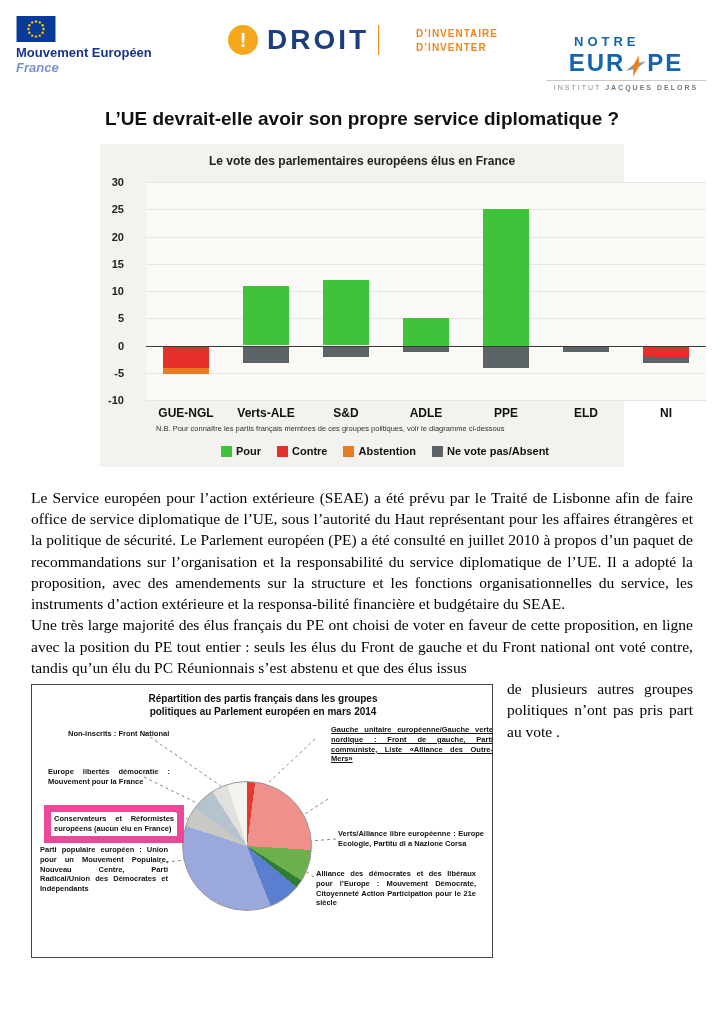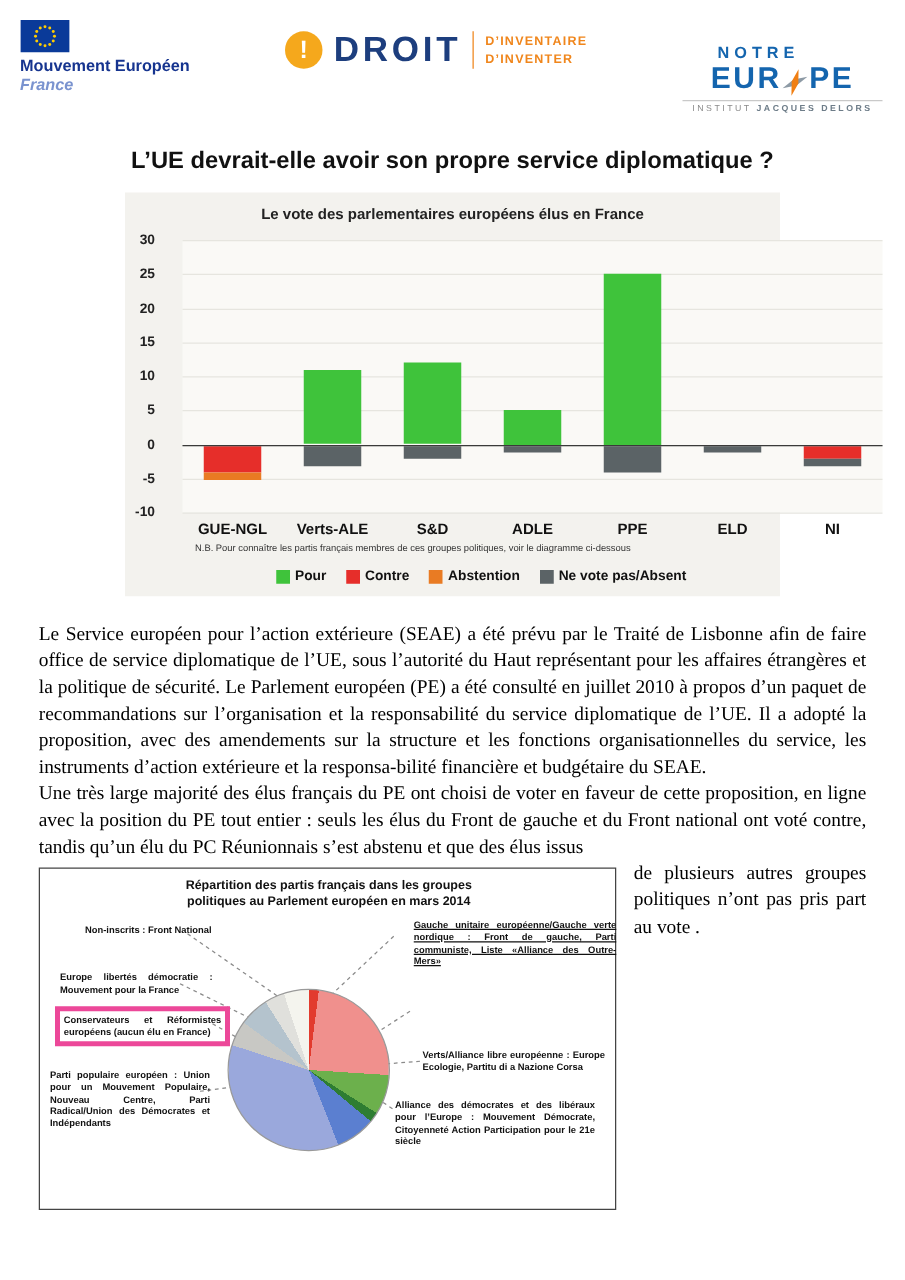--- a/index.html
+++ b/index.html
@@ -10,30 +10,30 @@
   
   .header { position:relative; height:96px; padding-top:14px; }
   .logo-me { position:absolute; left:16px; top:16px; }
   .logo-me .flag { display:block; margin-bottom:3px; }
   .logo-me .l1 { font-size:13px; font-weight:bold; color:#16348f; }
   .logo-me .l2 { font-size:13px; color:#7a93cf; font-style:italic;font-weight:bold; }
   .logo-droit { position:absolute; left:228px; top:24px; display:flex; align-items:center; gap:9px; }
   .droit-bang { width:30px; height:30px; border-radius:50%; background:#f5a81c; color:#fff; font-weight:bold; font-size:20px; display:flex; align-items:center; justify-content:center; }
   .droit-word { font-size:28px; font-weight:bold; color:#1d3e7e; letter-spacing:3px; }
   .droit-sep { width:1px; height:30px; background:#f0861c; }
-  .droit-sub { display:flex; flex-direction:column; justify-content:center; gap:3px; }
+  .droit-sub { display:flex; flex-direction:column; justify-content:center; gap:3px;margin-left:28px; }
   .droit-sub div { font-size:10px; font-weight:bold; color:#f0861c; letter-spacing:1px; }
   .logo-ne { position:absolute; right:18px; top:18px; text-align:center; width:160px;margin-top:16px; }
   .ne-l1 { font-size:13px; font-weight:bold; color:#1465ae; letter-spacing:4px; text-align:left; padding-left:28px; }
   .ne-l2 { font-size:24px; font-weight:bold; color:#1465ae; letter-spacing:2px; display:flex; align-items:flex-end; justify-content:center; }
   .ne-sub { margin-top:3px; font-size:7px; color:#8a8a8a; letter-spacing:2px; border-top:1px solid #c9c9c9; padding-top:3px; }
   .ne-sub b { color:#6d7c88; }
 
   
-  .doc-title { text-align:center; font-size:19px; font-weight:bold; color:#111; margin-top:22px; }
+  .doc-title { text-align:center; font-size:19px; font-weight:bold; color:#111; margin-top:12px; }
 
   
   .chart-panel { width:524px; margin:14px auto 0 auto; background:#f3f2ee; padding:10px 0 10px 0; }
   .chart-title { text-align:center; font-size:12px; font-weight:bold; color:#222; margin-bottom:14px; }
   .chart-wrap { position:relative; margin-left:46px; }
   .yticks { position:absolute; left:-40px; top:0; width:34px; height:218px; }
   .ytick { position:absolute; right:16px; transform:translateY(-50%); font-size:11px; font-weight:bold; color:#222; }
   .plot { position:relative; width:560px; height:218px; background:#faf9f6; }
   .gridline { position:absolute; left:0; width:100%; height:1px; background:#e6e5df; }
   .zeroline { position:absolute; left:0; width:100%; height:1px; background:#3a3a3a; z-index:3; }
@@ -47,21 +47,21 @@
 
   
   .flow { width:662px; margin:20px auto 0 auto; font-family:"Liberation Serif", serif; font-size:15.5px; line-height:1.37; color:#000; text-align:justify; }
   .flow p { text-align:justify; }
 
   
   .pie-box { float:left; width:462px; height:274px; border:1px solid #444; background:#fff; position:relative; margin:6px 14px 0 0; font-family:"Liberation Sans", sans-serif; }
   .pie-title { position:absolute; top:8px; left:100px; width:262px; text-align:center; font-size:10px; font-weight:bold; color:#111; line-height:1.25; }
   .pie-disc { position:absolute; left:150px; top:96px; width:130px; height:130px; border-radius:50%; border:1px solid #999; }
   .pie-label { position:absolute; font-size:7.5px; font-weight:bold; color:#111; line-height:1.3; }
-  .pie-label.boxed { border:4px solid #ec4899; padding:2px 3px; }
+  .pie-label.boxed { border:7px solid #ec4899; padding:2px 3px;margin-top:10px; }
   .pie-lines { position:absolute; left:0; top:0; pointer-events:none; }
 
   .wrap-tail { text-align:justify; }
   .clear { clear:both; }
 </style>
 </head>
 <body>
 
 <div class="page">
 

